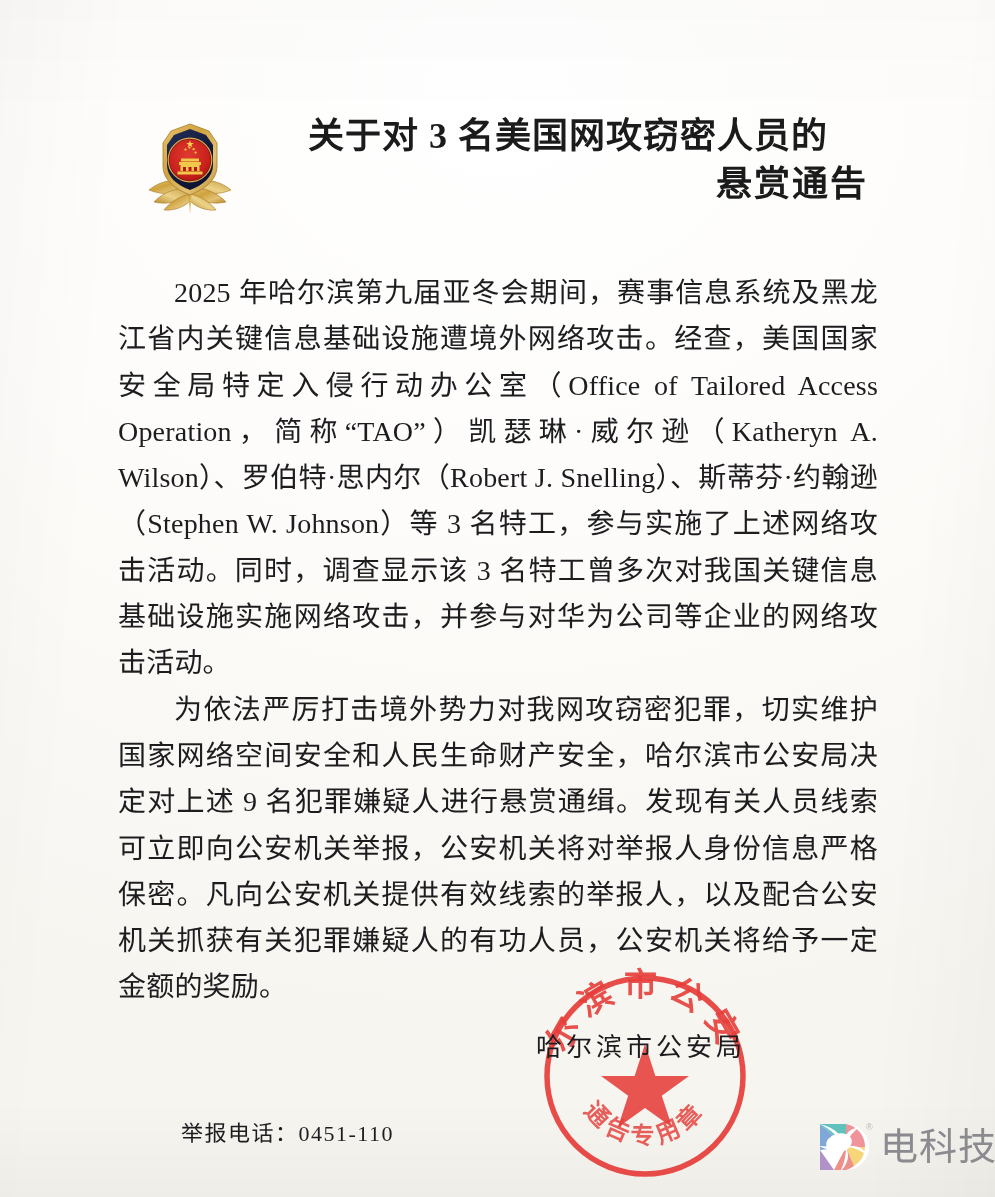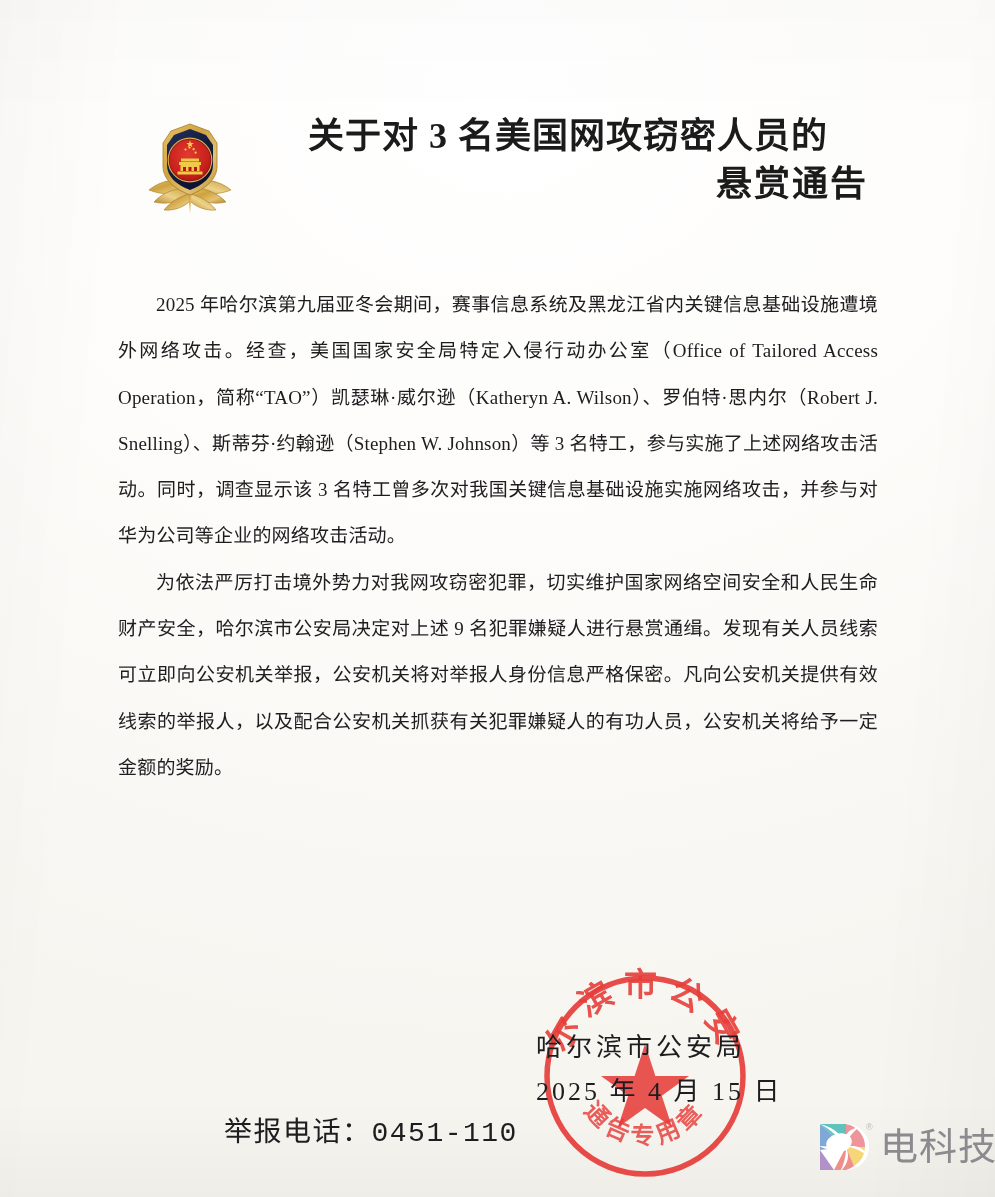--- a/index.html
+++ b/index.html
@@ -73,27 +73,27 @@
 
   
   .body-text {
     position: absolute;
     left: 118px;
     top: 266px;
     width: 760px;
   }
   .para {
     font-family: "Liberation Serif", "DejaVu Serif", serif;
-    font-size: 19px;
+    font-size: 28px;
     line-height: 46.3px;
     color: #1d1d20;
     text-align: justify;
     text-align-last: left;
     text-justify: inter-character;
-    margin: 16px 0 0 0;
+    margin: 4px 0 0 0;
     letter-spacing: 0.2px;
     text-indent: 2em;
   }
   .para + .para {
     margin-top: 0px;
   }
 
   
   .sign-block {
     position: absolute;
@@ -124,27 +124,26 @@
     height: 222px;
     z-index: 2;
     opacity: 0.93;
   }
 
   
   .hotline {
     position: absolute;
     left: 181px;
     top: 1117px;
-    font-family: Liberation Mono, monospace;
-    font-size: 28px;
+    font-family: Liberation Serif, serif;
+    font-size: 22px;
     line-height: 34px;
     color: #1d1d20;
     letter-spacing: 1.5px;
     white-space: nowrap;
-    margin-left: 43px;
   }
 
   
   .logo {
     position: absolute;
     left: 816px;
     top: 1118px;
     display: flex;
     align-items: center;
     gap: 6px;
@@ -266,21 +265,20 @@
       <text font-family="'Liberation Serif', serif" font-size="24" font-weight="bold" fill="#e5302c" letter-spacing="5" opacity="0.82">
         <textPath href="#arcBottom" startOffset="50%" text-anchor="middle">通告专用章</textPath>
       </text>
 
       <path d="M111 79 l10.4 31.9 33.6 0 -27.2 19.8 10.4 31.9 -27.2-19.7 -27.2 19.7 10.4-31.9 -27.2-19.8 33.6 0 Z" fill="#e5302c" opacity="0.88"></path>
     </svg>
   </div>
 
   <div class="sign-block">
     <div class="sign-line">哈尔滨市公安局</div>
-    <div class="sign-line sign-date">2025 年 4 月 15 日</div>
   </div>
 
   <div class="hotline">举报电话：0451-110</div>
 
   <div class="logo">
     <div class="logo-mark">
       <svg viewBox="0 0 58 58" width="58" height="58" aria-hidden="true">
         <defs>
           <clipPath id="dclip">
             <path d="M4 6 L30 6 A23 23 0 0 1 30 52 L4 52 Z"></path>

